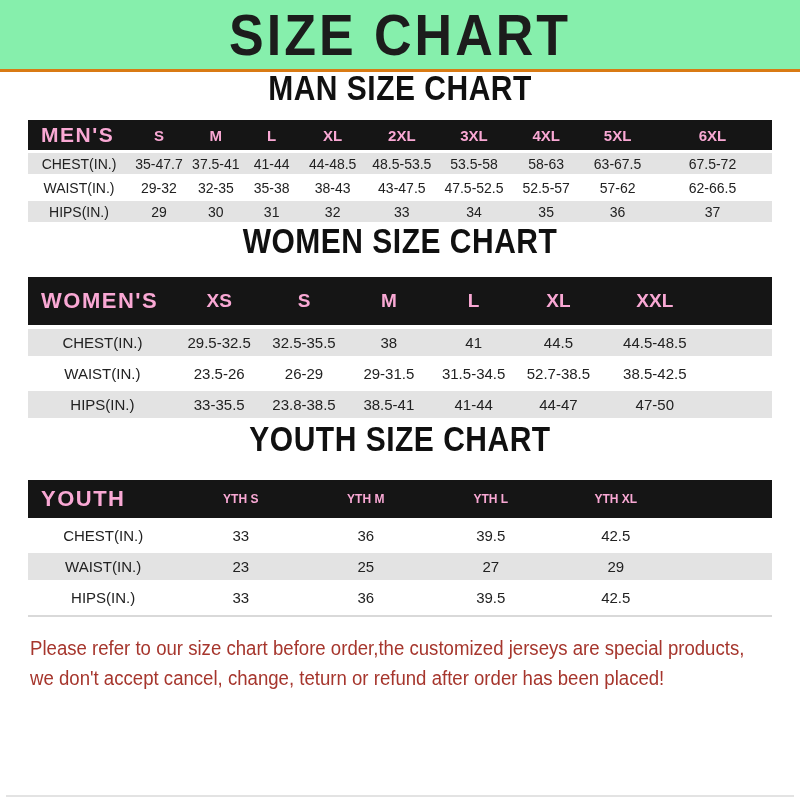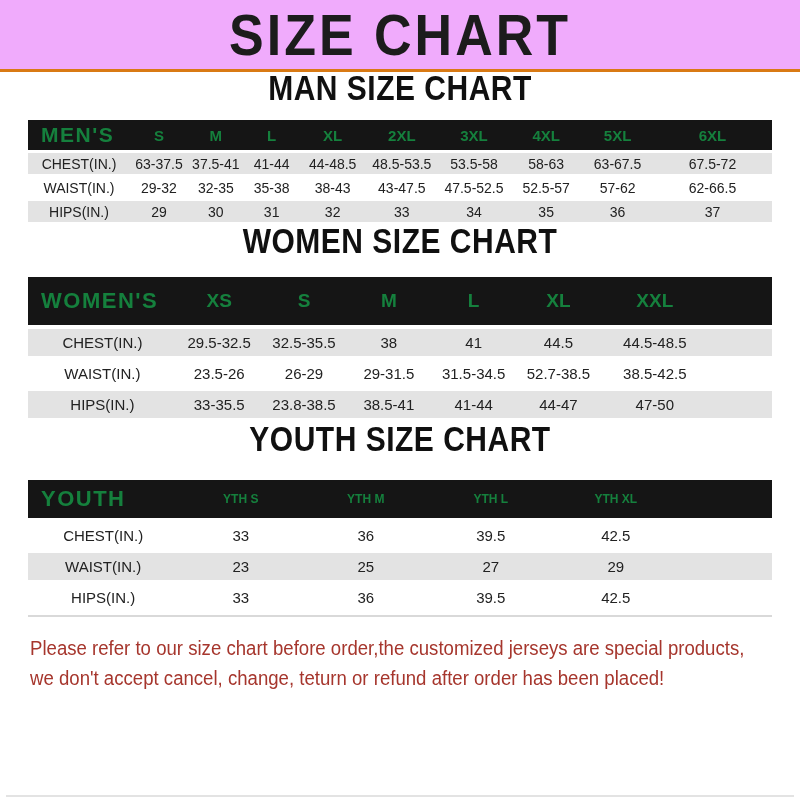--- a/index.html
+++ b/index.html
@@ -6,21 +6,21 @@
   body {
     width:800px; height:800px;
     background:#ffffff;
     font-family:"Liberation Sans", sans-serif;
     overflow:hidden;
     position:relative;
   }
   
   .banner {
     height:69px;
-    background:#f0abfc;
+    background:#86efac;
     border-bottom:3px solid #d97a14;
     display:flex; align-items:center; justify-content:center;
   }
   .banner h1 {
     margin:0;
     font-size:52px; font-weight:800;
     letter-spacing:3px;
     color:#1c1c1c;
     transform:scaleY(1.12);
   }
@@ -39,21 +39,21 @@
   table.size-table {
     width:744px; margin:0 auto;
     border-collapse:separate;
     table-layout:fixed;
   }
   table.men   { border-spacing:0 3px; margin-top:11px; }
   table.women { border-spacing:0 4px; margin-top:14px; }
   table.youth { border-spacing:0 4px; margin-top:20px; border-bottom:2px solid #d9d9d9; }
 
   th {
-    background:#151515; color:#15803d;
+    background:#151515; color:#f9a8d4;
     font-weight:700; text-align:center;
     padding:0; overflow:hidden;
   }
   table.men   th { height:30px; font-size:15px; }
   table.women th { height:48px; font-size:19px; }
   table.youth th { height:38px; font-size:12px; }
   th.grp {
     text-align:left; padding-left:13px;
     letter-spacing:1.5px; font-weight:800;
   }
@@ -117,21 +117,21 @@
         <th>2XL</th>
         <th>3XL</th>
         <th>4XL</th>
         <th>5XL</th>
         <th>6XL</th>
       </tr>
     </thead>
     <tbody>
       <tr class="stripe">
         <td>CHEST(IN.)</td>
-        <td>63-37.5</td>
+        <td>35-47.7</td>
         <td>37.5-41</td>
         <td>41-44</td>
         <td>44-48.5</td>
         <td>48.5-53.5</td>
         <td>53.5-58</td>
         <td>58-63</td>
         <td>63-67.5</td>
         <td>67.5-72</td>
       </tr>
       <tr>

